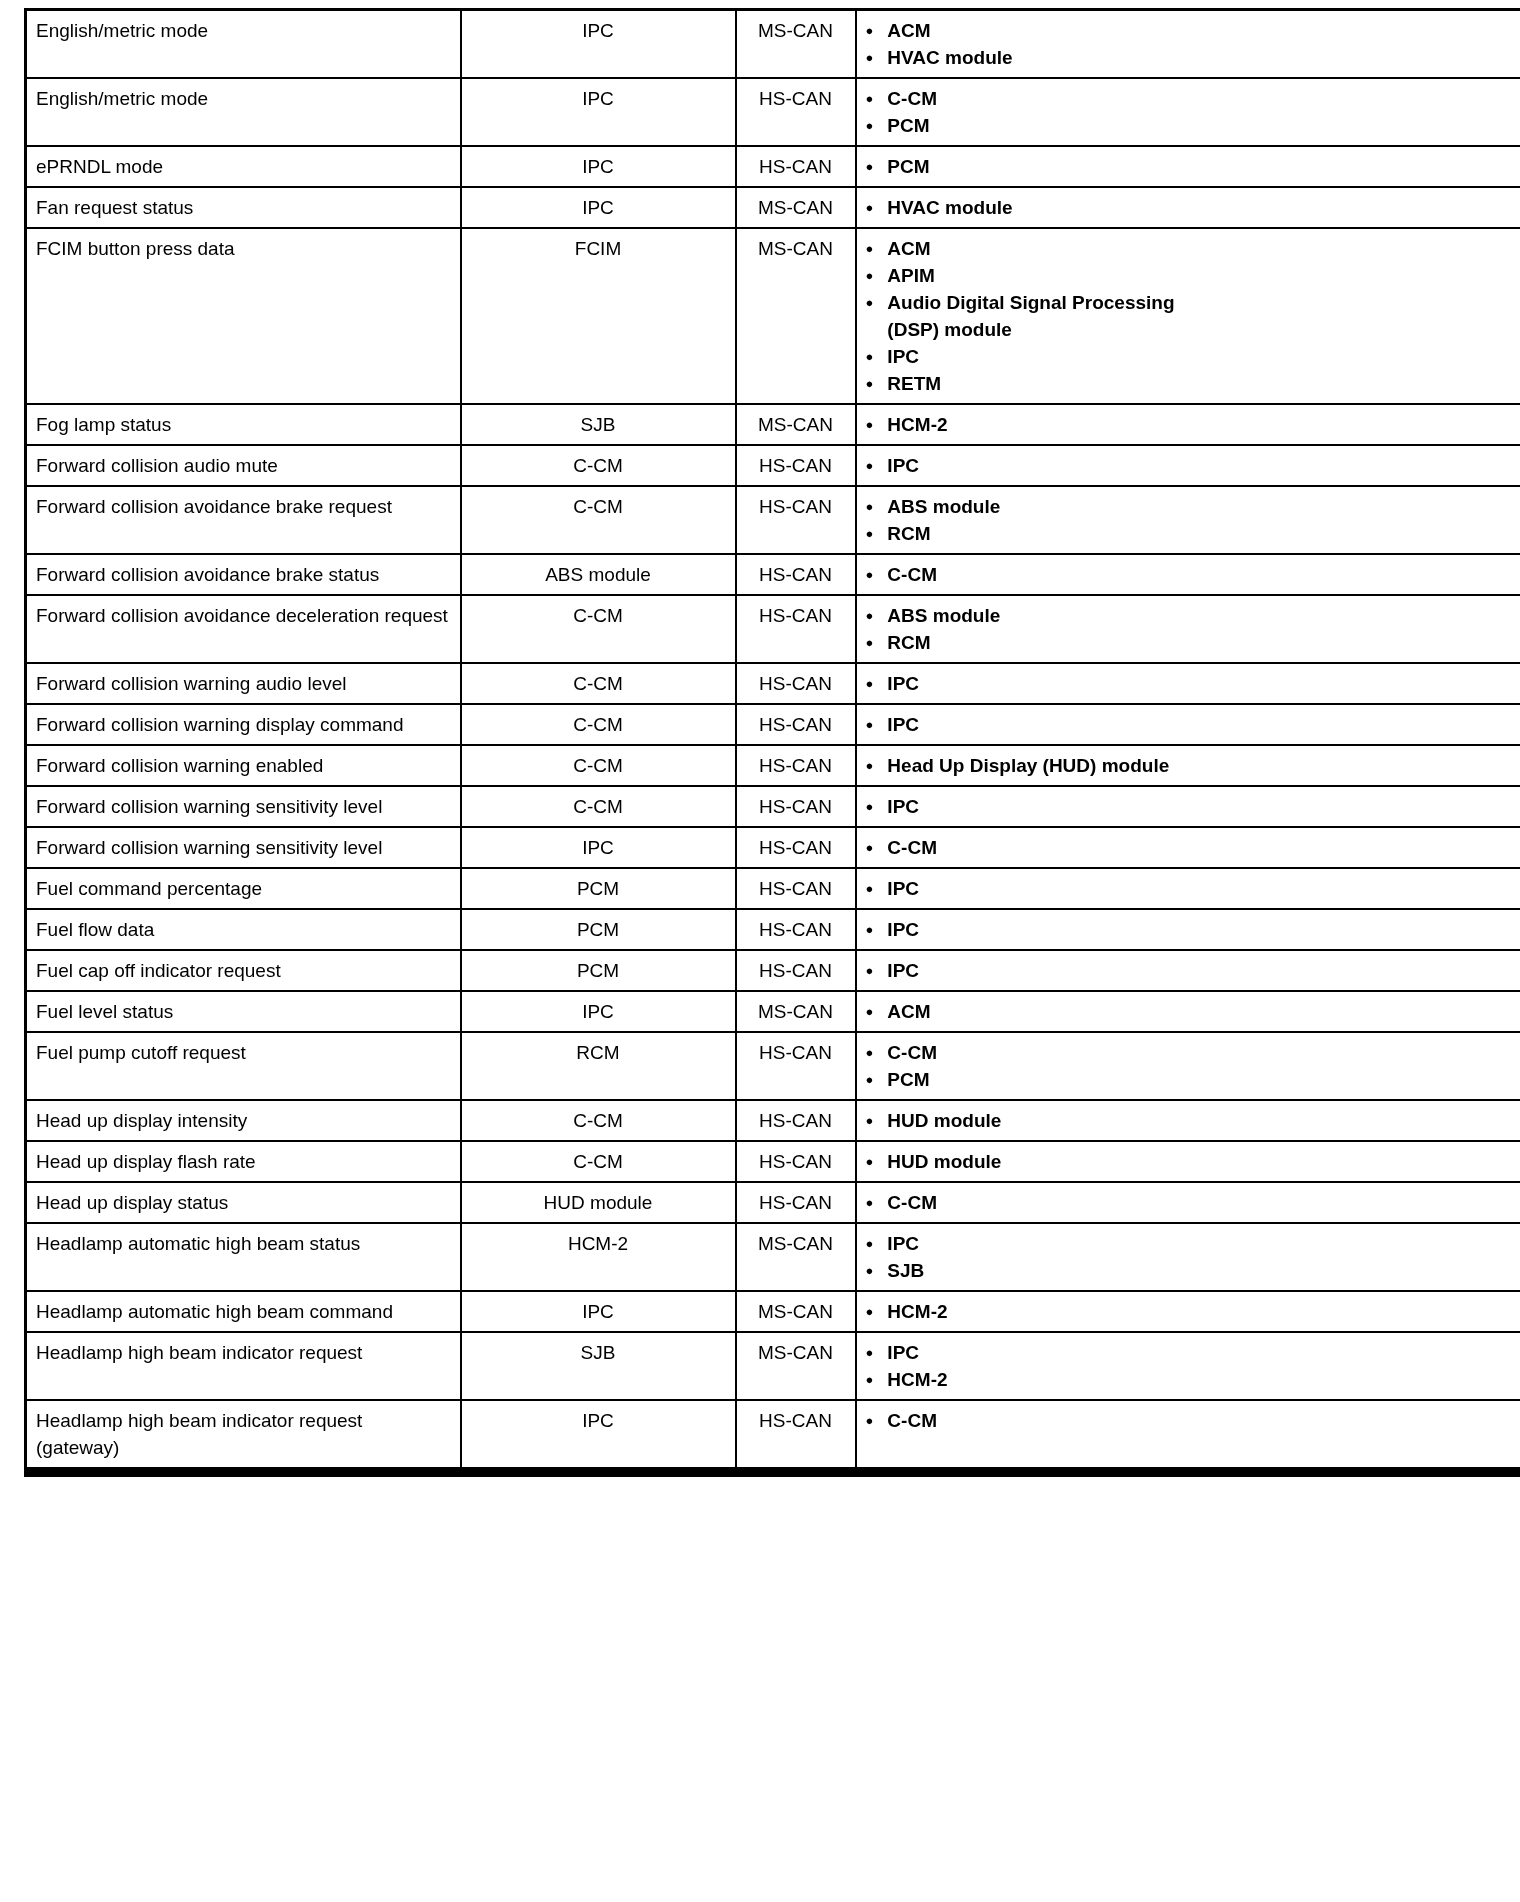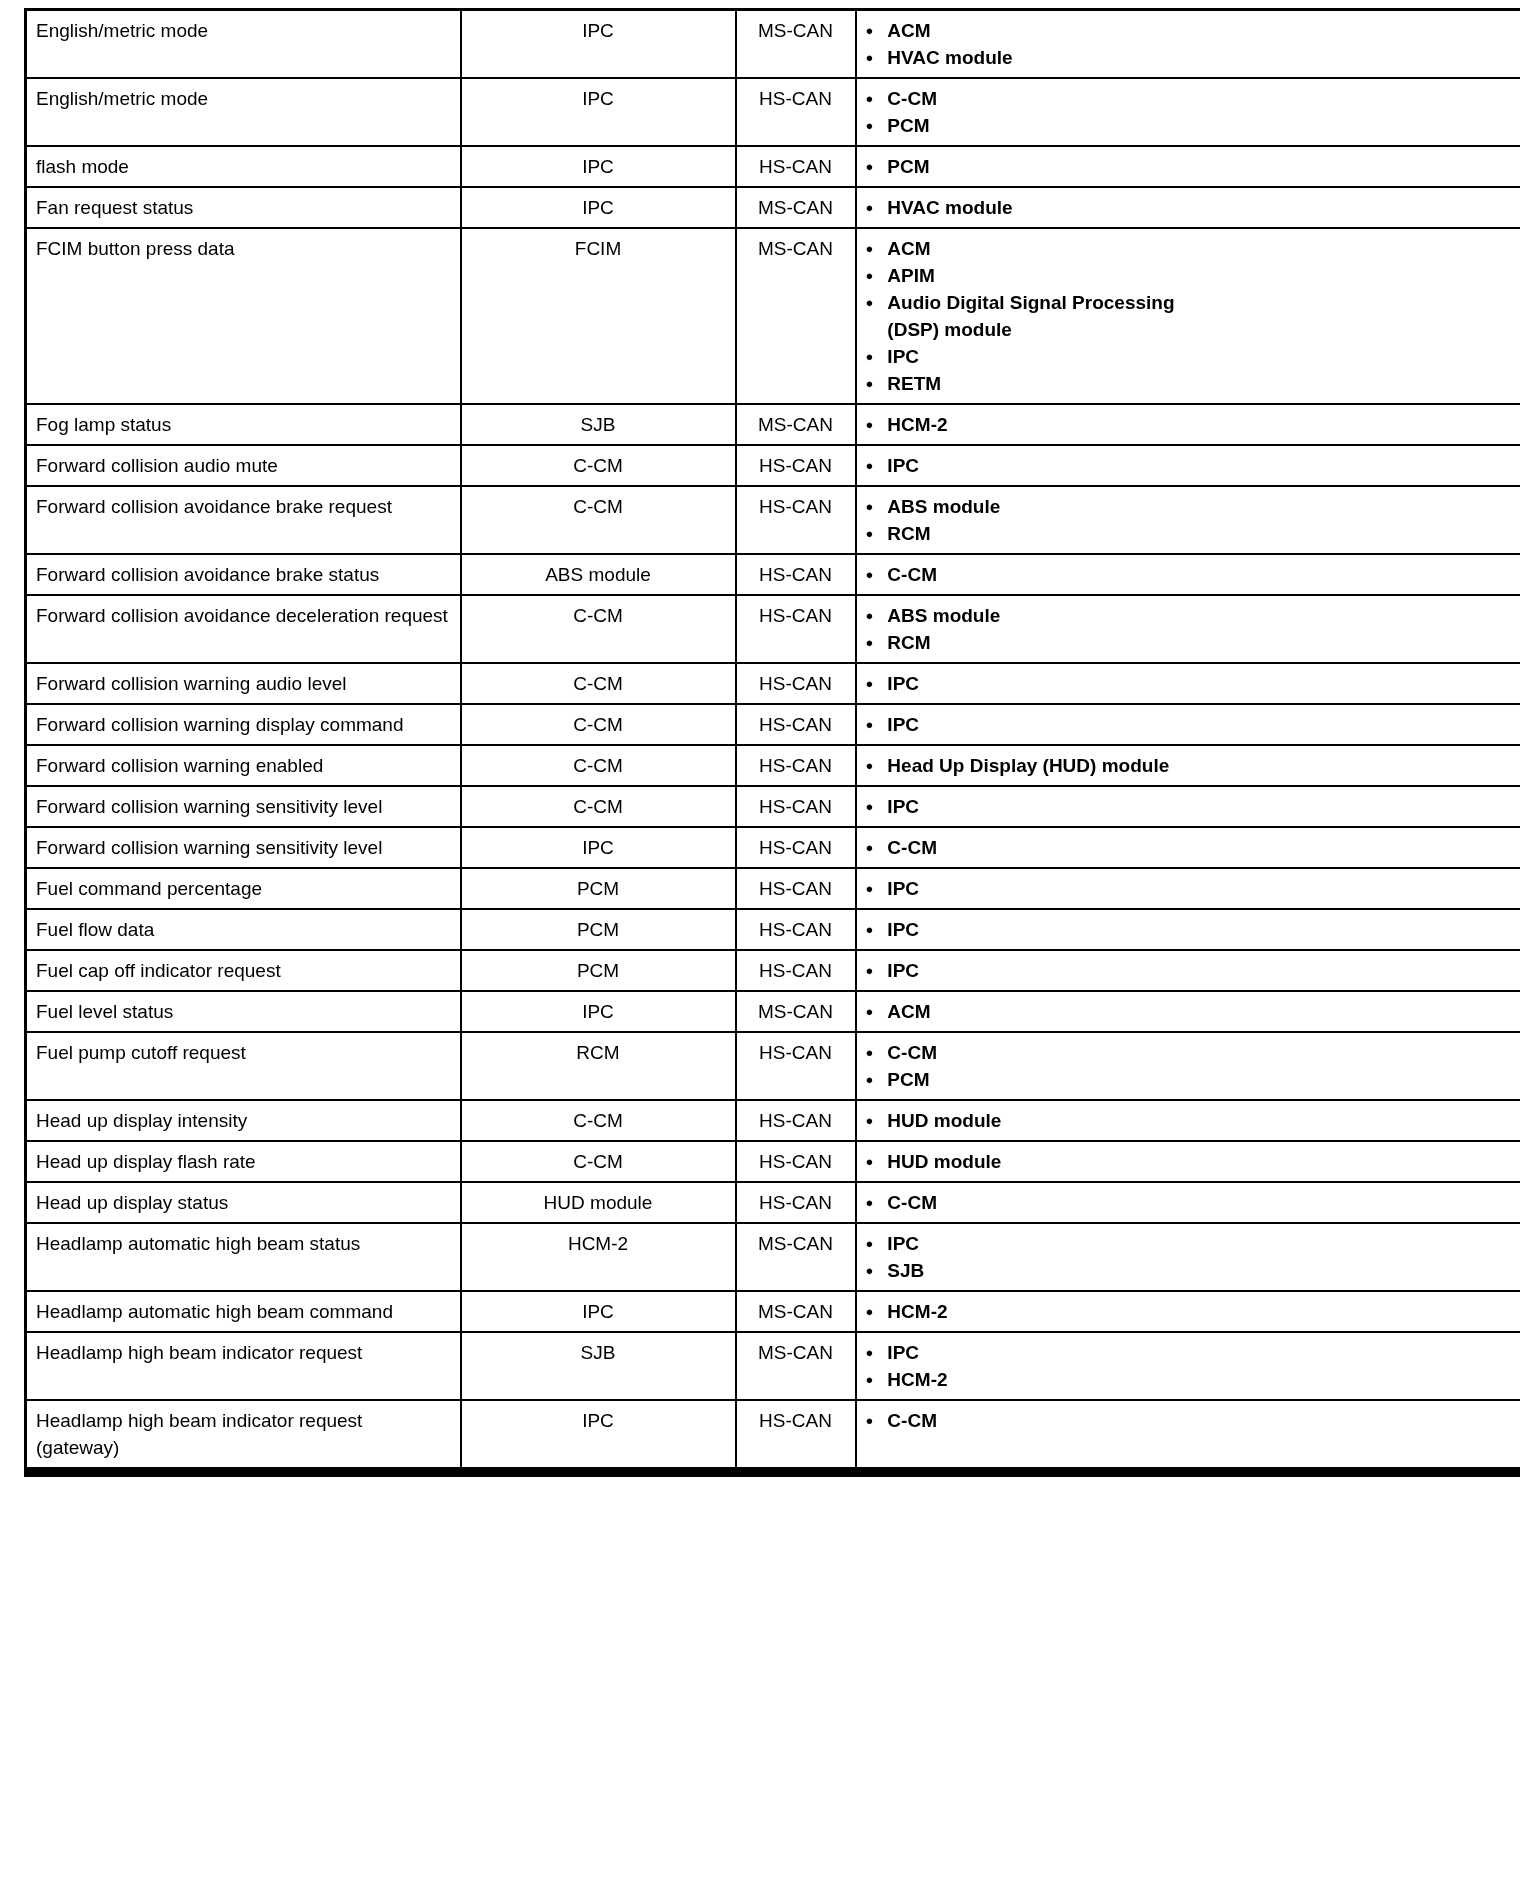--- a/index.html
+++ b/index.html
@@ -104,21 +104,21 @@
               <span class="recv-bullet">●</span>
               <span class="recv-text">C-CM</span>
             </div>
             <div class="recv-item">
               <span class="recv-bullet">●</span>
               <span class="recv-text">PCM</span>
             </div>
           </td>
         </tr>
         <tr>
-          <td class="c-msg">flash mode</td>
+          <td class="c-msg">ePRNDL mode</td>
           <td class="c-orig">IPC</td>
           <td class="c-net">HS-CAN</td>
           <td class="c-recv">
             <div class="recv-item">
               <span class="recv-bullet">●</span>
               <span class="recv-text">PCM</span>
             </div>
           </td>
         </tr>
         <tr>

